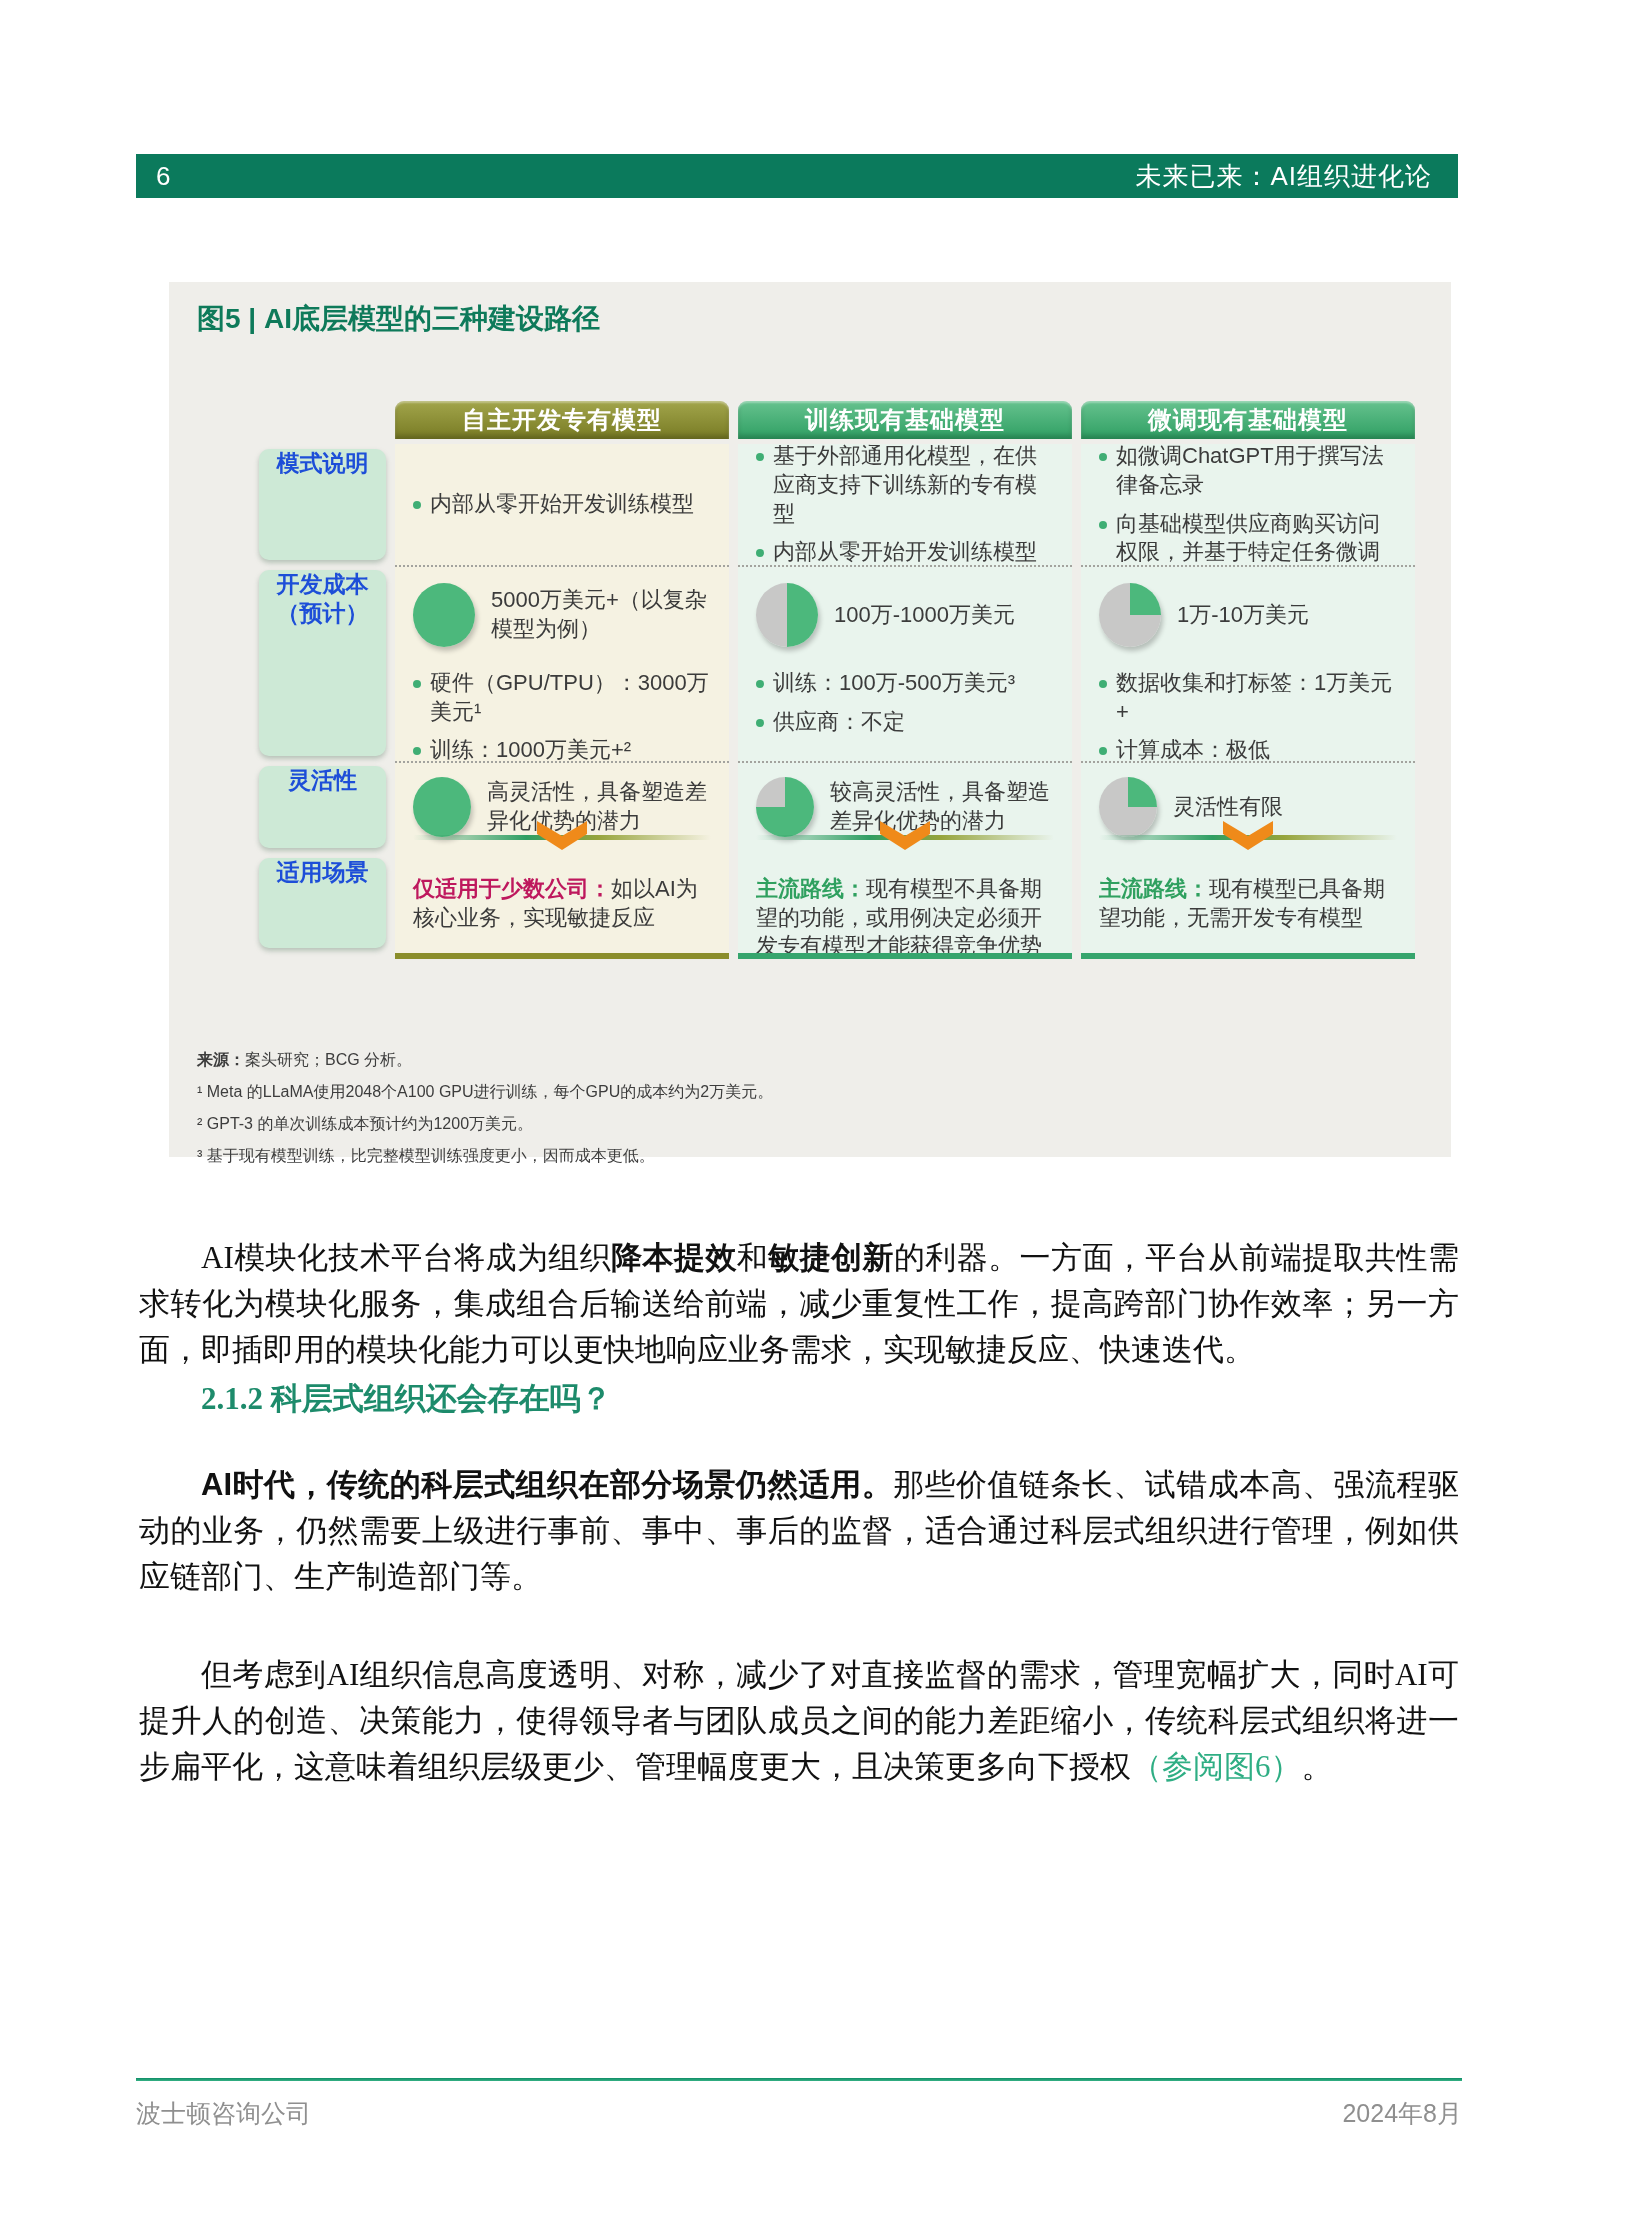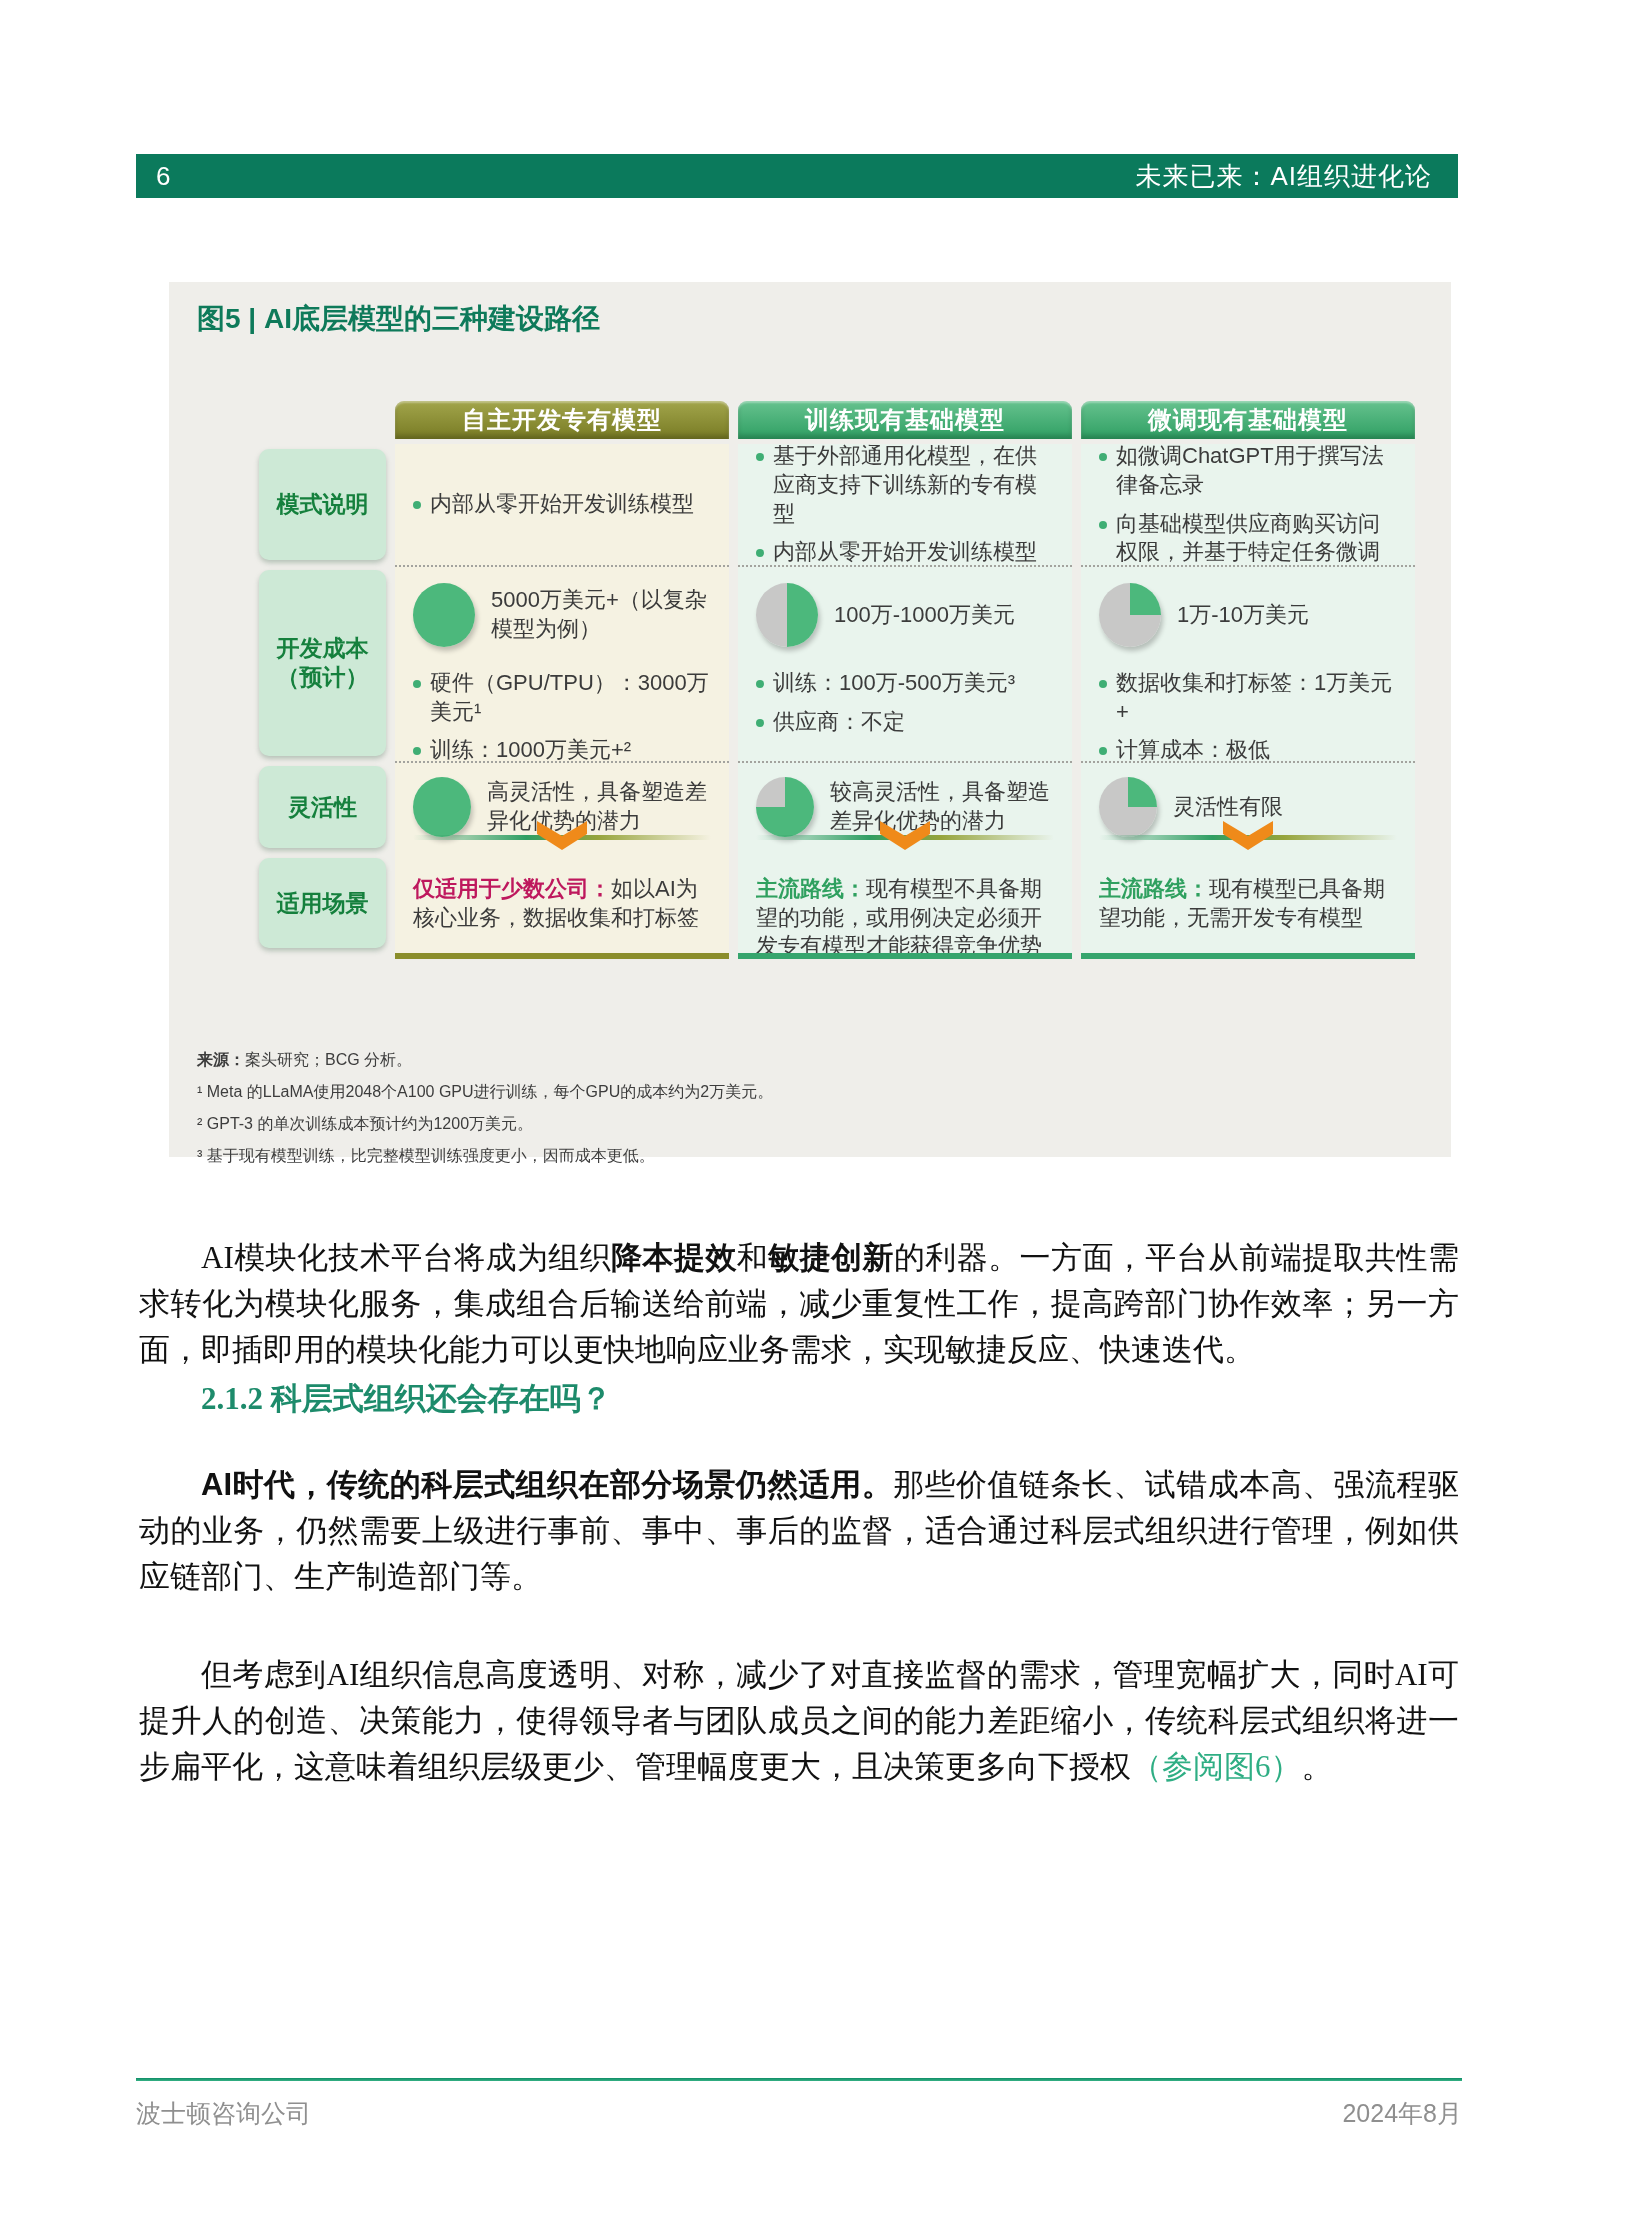--- a/index.html
+++ b/index.html
@@ -20,22 +20,22 @@
              grid-template-columns:127px 334px 334px 334px;column-gap:9px;
              grid-template-rows:38px 5px 121px 196px 92px 100px 6px;}
 
   .hdr{grid-row:1;border-radius:9px 9px 0 0;display:flex;align-items:center;justify-content:center;
        color:#fff;font-size:24px;font-weight:700;letter-spacing:1px;
        box-shadow:inset 0 2px 2px rgba(255,255,255,.35), inset 0 -4px 5px rgba(0,0,0,.18);}
   .hdr.olive{background:linear-gradient(#a2a54b,#787b24);}
   .hdr.green{background:linear-gradient(#66c28e,#2f9f63);}
 
   .lbl{grid-column:1;margin:5px 0;background:#cde9d6;border-radius:10px;
-       display:flex;flex-direction:column;align-items:center;justify-content:center;
-       color:#15803d;font-size:23px;font-weight:700;line-height:1.25;
+       display:flex;flex-direction:column;align-items:center;
+       color:#1d4ed8;font-size:23px;font-weight:700;line-height:1.25;
        box-shadow:0 3px 5px rgba(100,130,110,.4);}
 
   .cell{box-sizing:border-box;padding:0 18px;font-size:22px;color:#3b3b3b;line-height:1.3;}
   .cell.cream{background:#f5f2e2;}
   .cell.pale{background:#e9f4ed;}
   .dotted{border-top:2px dotted #a3a39e;}
 
   .mode{display:flex;flex-direction:column;justify-content:center;gap:16px;}
   ul.blt{list-style:none;margin:0;padding:0;display:flex;flex-direction:column;gap:10px;}
   ul.blt li{position:relative;padding-left:17px;}
@@ -137,21 +137,21 @@
           <div style="max-width:229px;">高灵活性，具备塑造差异化优势的潜力</div>
         </div>
         <div class="arrow-wrap">
           <div class="g-line"></div>
           <svg class="chev" width="54" height="30" viewBox="0 0 54 30">
             <polygon points="2,0 27,15 52,0 52,13 27,29 2,13" fill="#ef8a1a"></polygon>
           </svg>
         </div>
       </div>
       <div class="cell cream scen" style="grid-column:2;grid-row:6;">
-        <span class="lead olive">仅适用于少数公司：</span><span>如以AI为核心业务，数据收集和打标签</span>
+        <span class="lead olive">仅适用于少数公司：</span><span>如以AI为核心业务，实现敏捷反应</span>
       </div>
       <div class="bar olive" style="grid-column:2;"></div>
 
       <div class="cell pale mode" style="grid-column:3;grid-row:3;">
         <ul class="blt">
           <li>基于外部通用化模型，在供应商支持下训练新的专有模型</li>
           <li>内部从零开始开发训练模型</li>
         </ul>
       </div>
       <div class="cell pale dotted costcell" style="grid-column:3;grid-row:4;">

